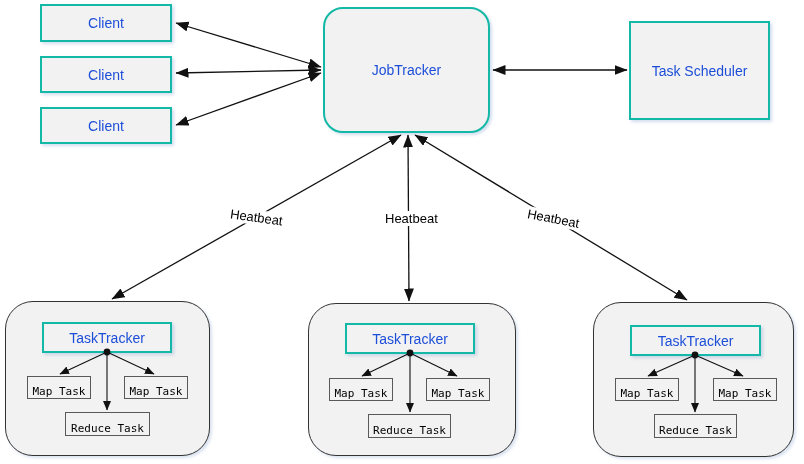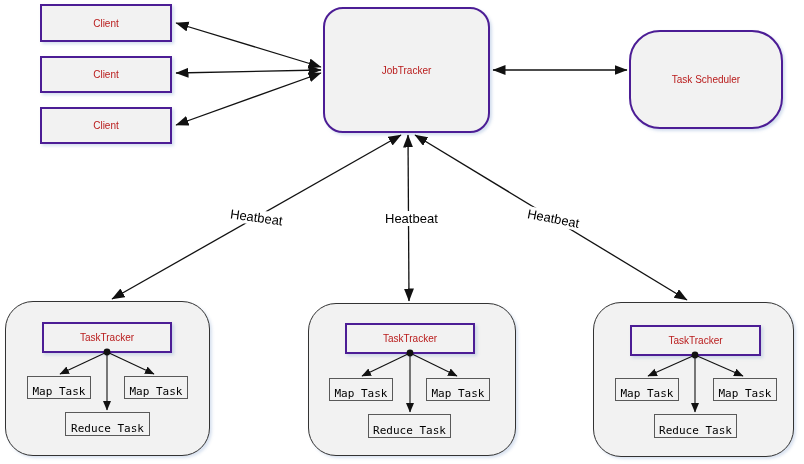--- a/index.html
+++ b/index.html
@@ -7,27 +7,27 @@
     position: relative;
     width: 804px;
     height: 464px;
     background: #ffffff;
     font-family: "Liberation Sans", sans-serif;
     overflow: hidden;
   }
   .node {
     position: absolute;
     background: #f2f2f2;
-    border: 2px solid #4c1d95;
+    border: 2px solid #14b8a6;
     box-sizing: border-box;
     display: flex;
     align-items: center;
     justify-content: center;
-    color: #b91c1c;
-    font-size: 10px;
+    color: #1d4ed8;
+    font-size: 14px;
     box-shadow: 2px 2px 3px rgba(130,160,205,0.35);
     z-index: 1;
   }
   .rounded { border-radius: 20px; }
   .container {
     position: absolute;
     background: #f2f2f2;
     border: 1.5px solid #333333;
     border-radius: 28px;
     box-sizing: border-box;
@@ -77,21 +77,21 @@
     <span>Client</span>
   </div>
   <div class="node" style="left:40px; top:107px; width:132px; height:37px;">
     <span>Client</span>
   </div>
 
   <div class="node rounded" style="left:323px; top:7px; width:167px; height:126px;">
     <span>JobTracker</span>
   </div>
 
-  <div class="node" style="left:629px; top:30px; width:154px; height:99px;border-radius:31px;">
+  <div class="node" style="left:629px; top:21px; width:141px; height:99px;">
     <span>Task Scheduler</span>
   </div>
 
   <div class="container" style="left:5px; top:301px; width:205px; height:155px;"></div>
   <div class="node" style="left:42px; top:322px; width:130px; height:31px;">
     <span>TaskTracker</span>
   </div>
   <div class="taskbox" style="left:27px; top:376px; width:64px; height:23px;">
     <span>Map Task</span>
   </div>

